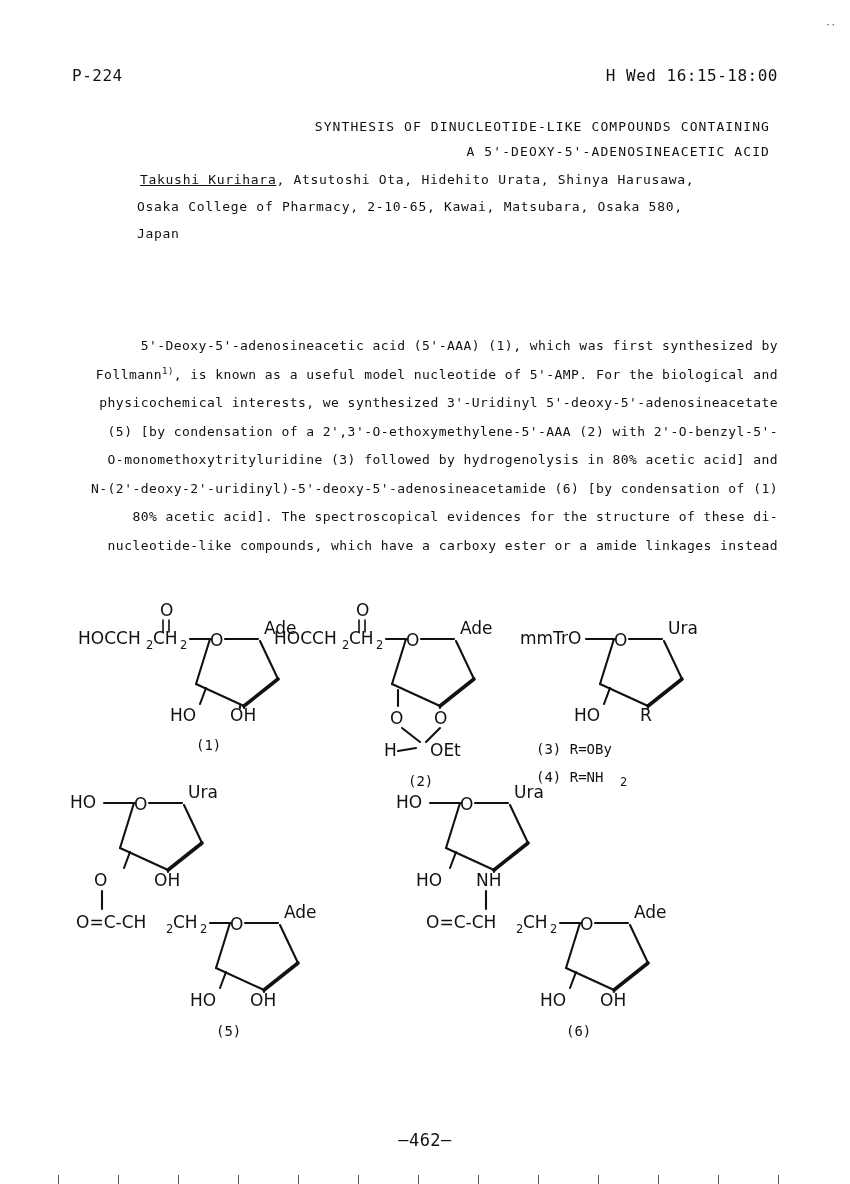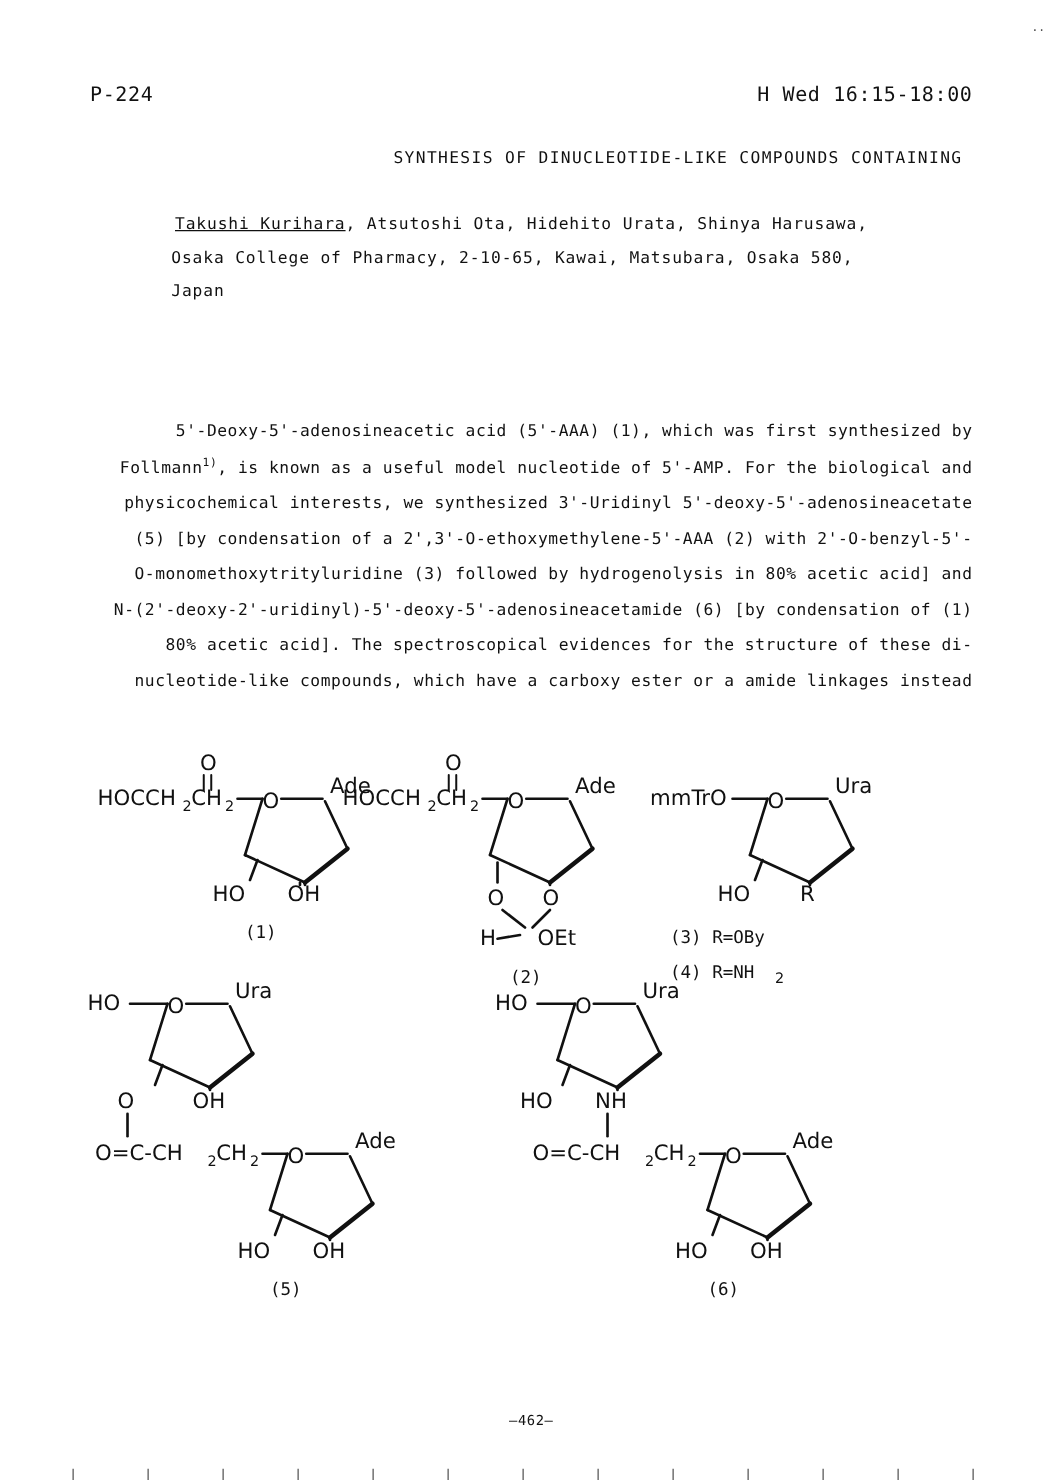--- a/index.html
+++ b/index.html
@@ -104,21 +104,21 @@
     font-weight: bold;
   }
 
   
   .pageno {
     position: absolute;
     top: 1130px;
     left: 0;
     width: 850px;
     text-align: center;
-    font-size: 11px;
+    font-size: 17px;
     letter-spacing: 0.5px;
   }
 
   
   .edge-dots {
     position: absolute;
     top: 22px;
     right: 14px;
     font-size: 9px;
     color: #444;
@@ -146,20 +146,21 @@
 
   <div class="edge-dots">··</div>
 
   <div class="hdr">
     <span>P-224</span>
     <span>H  Wed  16:15-18:00</span>
   </div>
 
   <div class="title">
     <div>SYNTHESIS OF DINUCLEOTIDE-LIKE COMPOUNDS CONTAINING</div>
+    <div>A 5'-DEOXY-5'-ADENOSINEACETIC ACID</div>
   </div>
 
   <div class="authors">
     <div class="l1"><span class="u">Takushi Kurihara</span><span>, Atsutoshi Ota, Hidehito Urata, Shinya Harusawa,</span></div>
     <div class="l3">Osaka College of Pharmacy, 2-10-65, Kawai, Matsubara, Osaka 580,</div>
     <div class="l4">Japan</div>
   </div>
 
   <div class="abstract">
     <p class="indent">5'-Deoxy-5'-adenosineacetic acid (5'-AAA) (1), which was first synthesized by</p>

